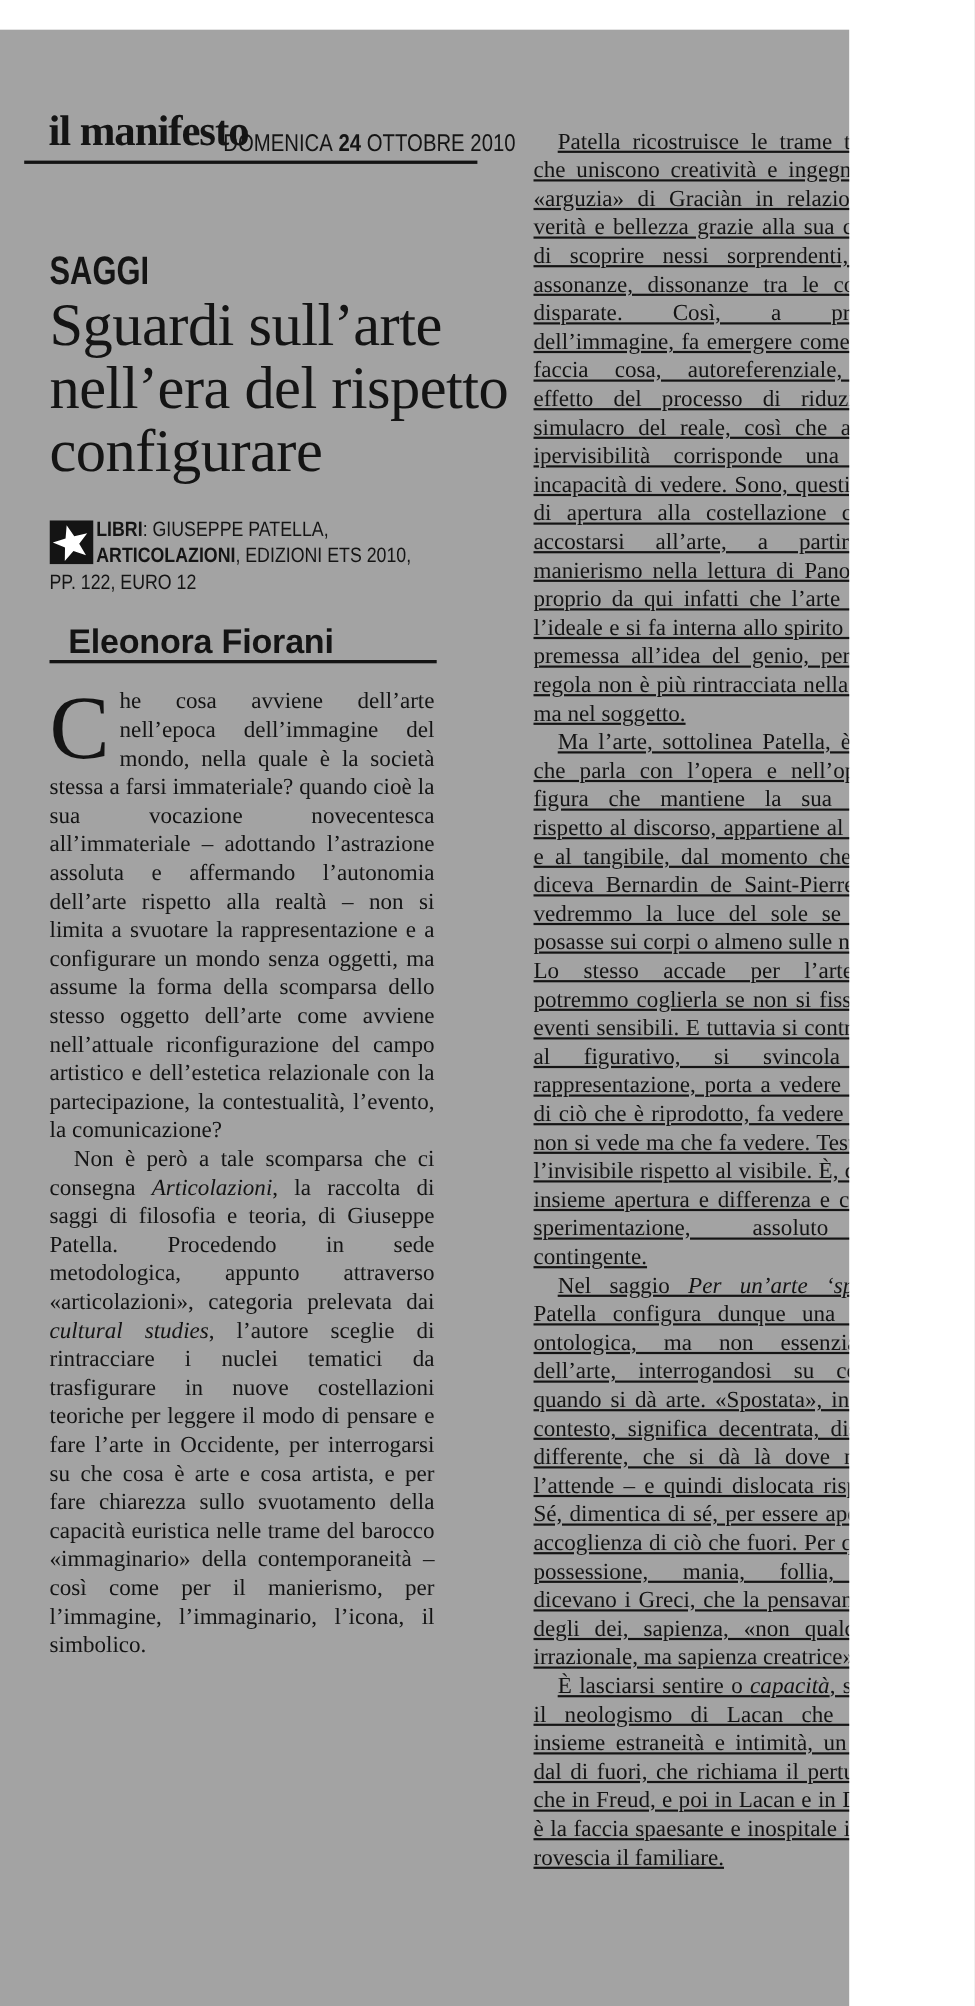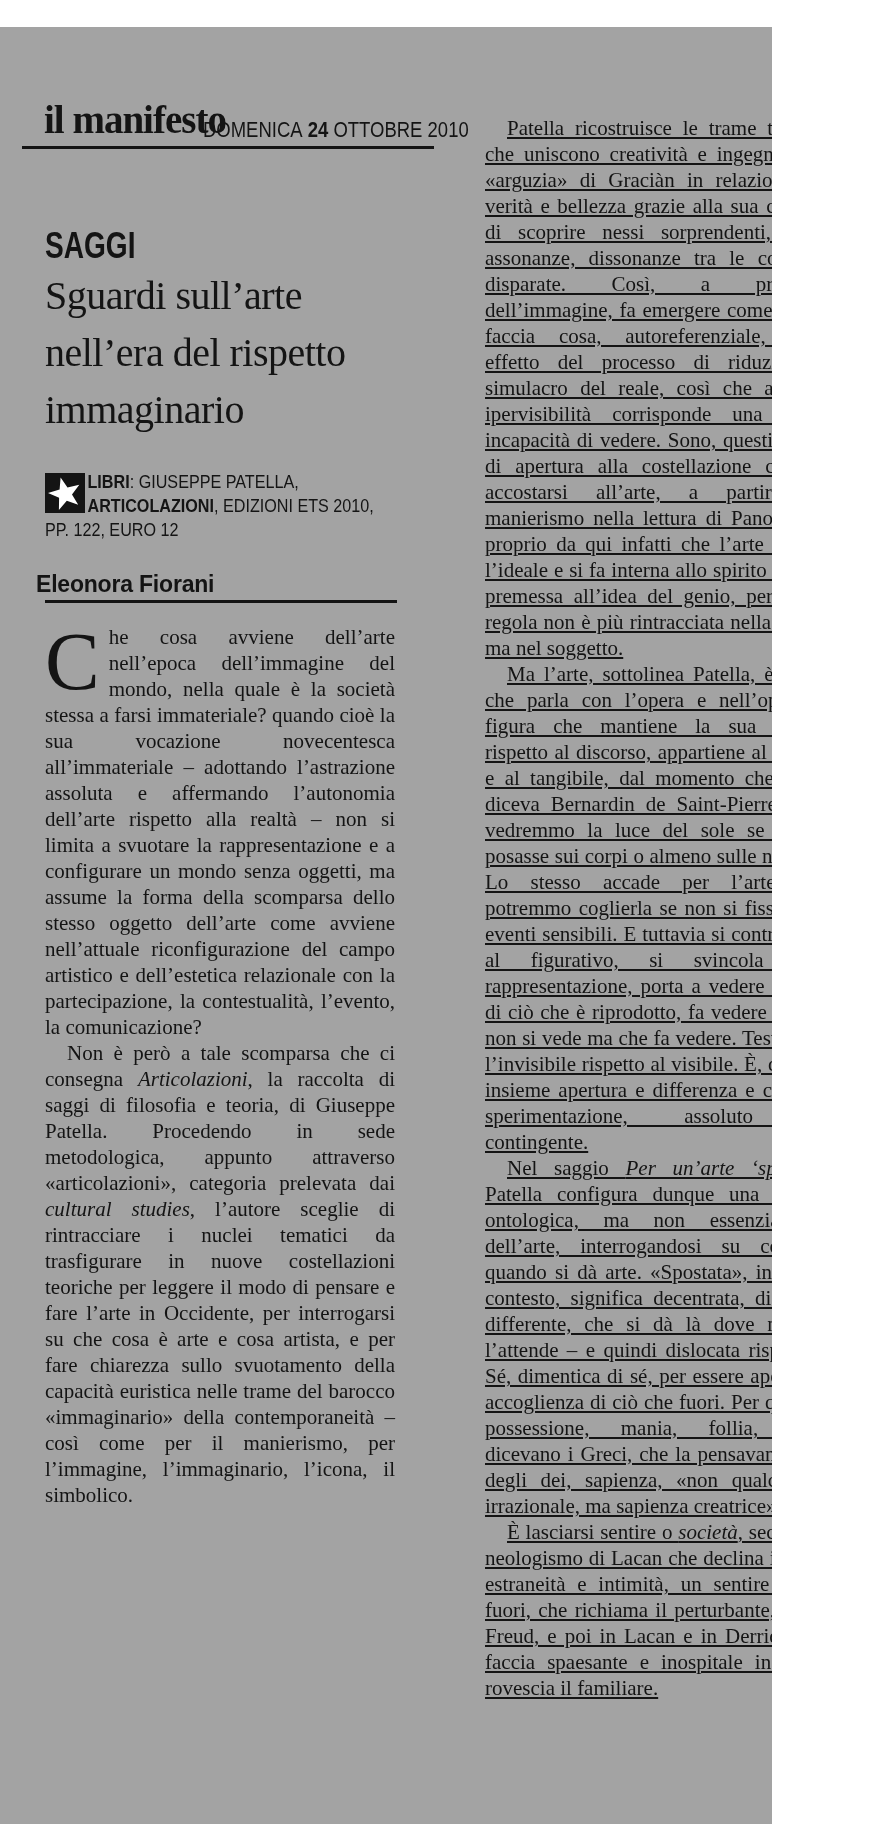--- a/index.html
+++ b/index.html
@@ -21,34 +21,34 @@
   }
   .date b { font-weight:700; }
   .header-rule { position:absolute; left:22px; top:119px; width:412px; height:3px; background:#141414; }
   .kicker {
     position:absolute; left:45px; top:201px;
     font-family:"Liberation Sans", sans-serif; font-weight:700; font-size:36px; line-height:36px;
     transform:scaleX(0.78); transform-origin:0 0; white-space:nowrap; letter-spacing:0;
   }
   .title {
     position:absolute; left:45px; top:240px;
-    font-family:"Liberation Serif", serif; font-size:40px; line-height:57px;
+    font-family:"Liberation Serif", serif; font-size:55px; line-height:57px;
     letter-spacing:-0.5px;
   }
   .title div { white-space:nowrap; }
   .star-icon { position:absolute; left:45px; top:446px; width:40px; height:40px; }
   .bookref {
     position:absolute; left:45px; top:443px; width:412px;
     font-family:"Liberation Sans", sans-serif; font-size:19px; line-height:24px;
     transform:scaleX(0.85); transform-origin:0 0;
   }
   .bookref .spacer { float:left; width:50px; height:48px; }
   .byline {
-    position:absolute; left:36px; top:544px;
-    font-family:"Liberation Sans", sans-serif; font-weight:700; font-size:23px; line-height:26px;
+    position:absolute; left:62px; top:544px;
+    font-family:"Liberation Sans", sans-serif; font-weight:700; font-size:31px; line-height:26px;
     letter-spacing:-0.2px; white-space:nowrap;
   }
   .byline-rule { position:absolute; left:45px; top:573px; width:352px; height:3px; background:#141414; }
   .col {
     position:absolute; width:350px;
     font-family:"Liberation Serif", serif; font-size:21px; line-height:26px;
     text-align:justify; hyphens:auto; -webkit-hyphens:auto;
   }
   .col1 { left:45px; top:597px; }
   .col2 { left:485px; top:88px;text-decoration:underline; }
@@ -68,21 +68,21 @@
 
   <div class="date"><span>DOMENICA</span>&nbsp;<b>24</b>&nbsp;<span>OTTOBRE 2010</span></div>
 
   <div class="header-rule"></div>
 
   <div class="kicker">SAGGI</div>
 
   <div class="title">
     <div>Sguardi sull’arte</div>
     <div>nell’era del rispetto</div>
-    <div>immaginario</div>
+    <div>configurare</div>
   </div>
 
   <svg class="star-icon" viewBox="0 0 40 40" xmlns="http://www.w3.org/2000/svg" aria-hidden="true">
     <rect x="0" y="0" width="40" height="40" fill="#141414"></rect>
     <path fill="#ffffff" d="M15.6 4.6 L22.5 14.5 L34.3 11.7 L27 21.4 L33.2 31.7 L21.8 27.8 L13.9 36.9 L14.1 24.8 L3 20.1 L14.6 16.6 Z"></path>
   </svg>
 
   <div class="bookref">
     <span class="spacer"></span><span><b>LIBRI</b>: GIUSEPPE PATELLA, <b>ARTICOLAZIONI</b>, EDIZIONI ETS 2010, PP. 122, EURO 12</span>
   </div>
@@ -92,16 +92,16 @@
 
   <div class="col col1">
       <p class="first"><span class="dropcap">C</span>he cosa avviene dell’arte nell’epoca dell’immagine del mondo, nella quale è la società stessa a farsi immateriale? quando cioè la sua vocazione novecentesca all’immateriale – adottando l’astrazione assoluta e affermando l’autonomia dell’arte rispetto alla realtà – non si limita a svuotare la rappresentazione e a configurare un mondo senza oggetti, ma assume la forma della scomparsa dello stesso oggetto dell’arte come avviene nell’attuale riconfigurazione del campo artistico e dell’estetica relazionale con la partecipazione, la contestualità, l’evento, la comunicazione?</p>
       <p>Non è però a tale scomparsa che ci consegna <i>Articolazioni</i>, la raccolta di saggi di filosofia e teoria, di Giuseppe Patella. Procedendo in sede metodologica, appunto attraverso «articolazioni», categoria prelevata dai <i>cultural studies</i>, l’autore sceglie di rintracciare i nuclei tematici da trasfigurare in nuove costellazioni teoriche per leggere il modo di pensare e fare l’arte in Occidente, per interrogarsi su che cosa è arte e cosa artista, e per fare chiarezza sullo svuotamento della capacità euristica nelle trame del barocco «immaginario» della contemporaneità – così come per il manierismo, per l’immagine, l’immaginario, l’icona, il simbolico.</p>
     </div>
 
   <div class="col col2">
       <p>Patella ricostruisce le trame teoriche che uniscono creatività e ingegno nella «arguzia» di Graciàn in relazione con verità e bellezza grazie alla sua capacità di scoprire nessi sorprendenti, sensi, assonanze, dissonanze tra le cose più disparate. Così, a proposito dell’immagine, fa emergere come essa si faccia cosa, autoreferenziale, quale effetto del processo di riduzione a simulacro del reale, così che alla sua ipervisibilità corrisponde una nostra incapacità di vedere. Sono, questi, i temi di apertura alla costellazione con cui accostarsi all’arte, a partire dal manierismo nella lettura di Panofsky. È proprio da qui infatti che l’arte diventa l’ideale e si fa interna allo spirito umano, premessa all’idea del genio, per cui la regola non è più rintracciata nella natura, ma nel soggetto.</p>
       <p>Ma l’arte, sottolinea Patella, è lingua che parla con l’opera e nell’opera. È figura che mantiene la sua opacità rispetto al discorso, appartiene al visibile e al tangibile, dal momento che, come diceva Bernardin de Saint-Pierre, «non vedremmo la luce del sole se non si posasse sui corpi o almeno sulle nuvole». Lo stesso accade per l’arte: non potremmo coglierla se non si fissasse su eventi sensibili. E tuttavia si contrappone al figurativo, si svincola dalla rappresentazione, porta a vedere al di là di ciò che è riprodotto, fa vedere ciò che non si vede ma che fa vedere. Testimonia l’invisibile rispetto al visibile. È, dunque, insieme apertura e differenza e continua sperimentazione, assoluto nel contingente.</p>
       <p>Nel saggio <i>Per un’arte ‘spostata’</i> Patella configura dunque una visione ontologica, ma non essenzialistica, dell’arte, interrogandosi su come e quando si dà arte. «Spostata», in questo contesto, significa decentrata, dislocata, differente, che si dà là dove nessuno l’attende – e quindi dislocata rispetto al Sé, dimentica di sé, per essere apertura e accoglienza di ciò che fuori. Per questo è possessione, mania, follia, come dicevano i Greci, che la pensavano dono degli dei, sapienza, «non qualcosa di irrazionale, ma sapienza creatrice».</p>
-      <p>È lasciarsi sentire o <i>società</i>, secondo il neologismo di Lacan che declina insieme estraneità e intimità, un sentire dal di fuori, che richiama il perturbante, che in Freud, e poi in Lacan e in Derrida, è la faccia spaesante e inospitale in cui si rovescia il familiare.</p>
+      <p>È lasciarsi sentire o <i>capacità</i>, secondo il neologismo di Lacan che declina insieme estraneità e intimità, un sentire dal di fuori, che richiama il perturbante, che in Freud, e poi in Lacan e in Derrida, è la faccia spaesante e inospitale in cui si rovescia il familiare.</p>
     </div>
 
 </div>
 
 </body></html>

